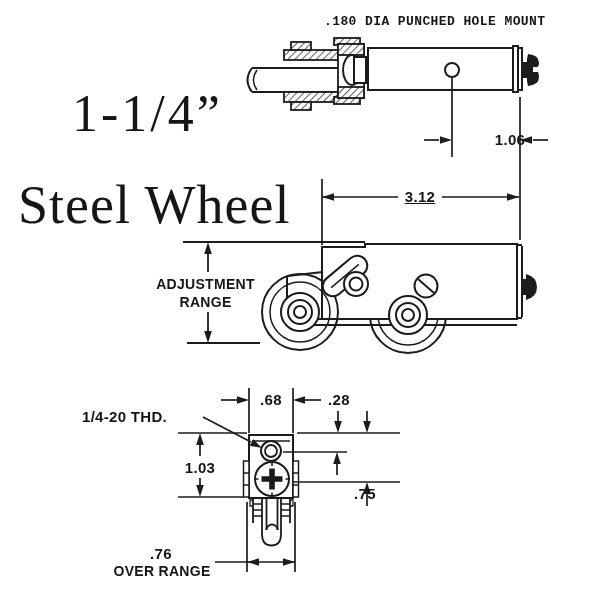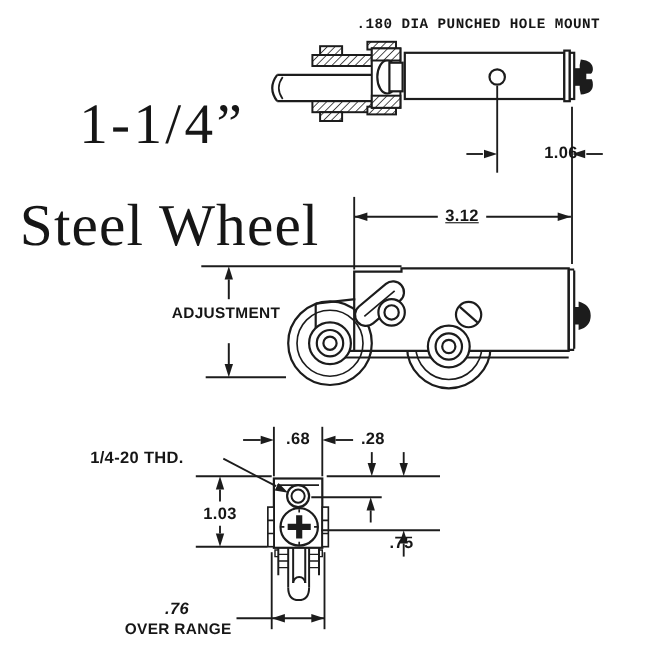--- a/index.html
+++ b/index.html
@@ -224,24 +224,25 @@
 
   <div class="txt title1" style="left:72px;top:84px;">1-1/4”</div>
   <div class="txt title2" style="left:18px;top:158px;margin-top:16px;">Steel Wheel</div>
 
   <div class="txt mono" style="left:324px;top:14px;font-family:Liberation Mono, monospace;">.180 DIA PUNCHED HOLE MOUNT</div>
 
   <div class="txt dim" style="left:464px;top:131px;width:40px;margin-left:26px;">1.06</div>
   <div class="txt dim" style="left:399px;top:188px;width:42px;text-decoration:underline;">3.12</div>
 
   <div class="txt lbl" style="left:143px;top:276px;width:125px;">ADJUSTMENT</div>
+  <div class="txt lbl" style="left:143px;top:294px;width:125px;">RANGE</div>
 
   <div class="txt dim" style="left:253px;top:391px;width:36px;">.68</div>
   <div class="txt dim" style="left:321px;top:391px;width:36px;">.28</div>
   <div class="txt dim" style="left:347px;top:449px;width:36px;margin-top:36px;">.75</div>
   <div class="txt dim" style="left:177px;top:459px;width:46px;">1.03</div>
 
   <div class="txt dim" style="left:82px;top:408px;text-align:left;">1/4-20 THD.</div>
 
-  <div class="txt dim" style="left:139px;top:545px;width:44px;font-style:italic;">.76</div>
+  <div class="txt dim" style="left:139px;top:545px;width:44px;">.76</div>
   <div class="txt lbl" style="left:103px;top:563px;width:118px;">OVER RANGE</div>
 
 </div>
 
 </body></html>

